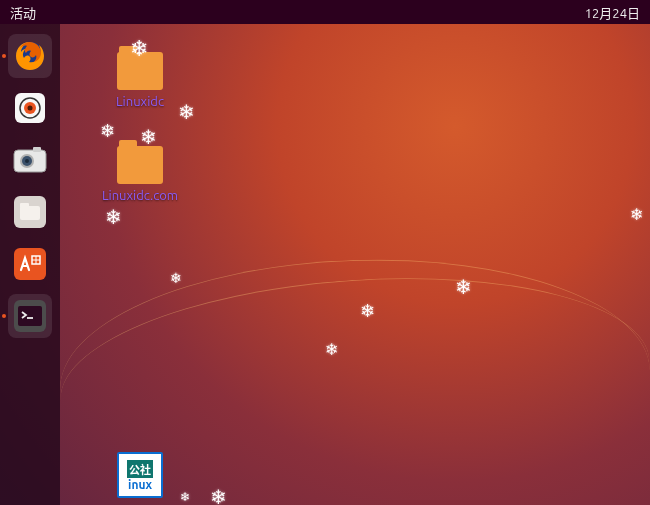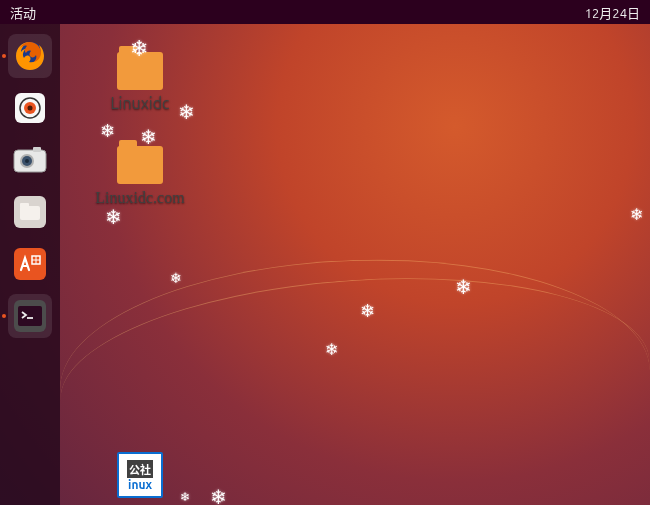--- a/index.html
+++ b/index.html
@@ -25,38 +25,38 @@
   .dock-item.active { background: rgba(255,255,255,0.1); }
   .dock-dot { position: absolute; left: -6px; top: 50%; transform: translateY(-50%);
     width: 4px; height: 4px; background: #e95420; border-radius: 50%; }
   .desktop {
     position: absolute; top: 24px; left: 60px; right: 0; bottom: 0;
   }
   .icon-cell {
     position: absolute; width: 80px; display: flex; flex-direction: column;
     align-items: center; gap: 4px;
   }
-  .icon-label { color: #404040; font-size: 16px; text-align: right; line-height: 1.2; text-shadow: 0 1px 2px rgba(0,0,0,0.6); }
+  .icon-label { color: #8b5cf6; font-size: 13px; text-align: right; line-height: 1.2; text-shadow: 0 1px 2px rgba(0,0,0,0.6); }
   .folder {
     width: 46px; height: 38px; background: #f29a3c; border-radius: 3px; position: relative;
   }
   .folder::before { content: ""; position: absolute; top: -6px; left: 2px; width: 18px; height: 8px; background: #f29a3c; border-radius: 2px 2px 0 0; }
   .video-icon {
     width: 46px; height: 38px; background: #2b2b2b; border-radius: 3px; display: flex;
     align-items: center; justify-content: center;
   }
   .txt-icon {
     width: 38px; height: 46px; background: #fafafa; border-radius: 3px; border: 1px solid #ccc;
   }
   .blue-icon {
     width: 46px; height: 46px; background: #fff; border: 2px solid #0a6ed1; border-radius: 2px;
     display: flex; flex-direction: column; align-items: center; justify-content: center;
     font-size: 10px; color: #0a6ed1; font-weight: bold;
   }
-  .blue-icon .top { background: #404040; color: #fff; padding: 1px 2px; font-size: 11px; }
+  .blue-icon .top { background: #0f766e; color: #fff; padding: 1px 2px; font-size: 11px; }
   .snowflake { position: absolute; color: #fff; user-select: none; pointer-events: none; z-index: 3; text-shadow: 0 0 3px rgba(255,255,255,0.6); }
   .wave-line {
     position: absolute; left: 60px; right: 0;
     border-top: 1px solid rgba(255, 200, 120, 0.35);
     border-radius: 50%;
     z-index: 1;
   }
 </style>
 </head>
 <body>
@@ -120,21 +120,21 @@
 </div>
 
 <div class="wave-line" style="top:280px; height:200px; transform:rotate(-4deg);"></div>
 <div class="wave-line" style="top:260px; height:240px; transform:rotate(-2deg);"></div>
 
 <div class="desktop">
   <div class="icon-cell" style="left:40px; top:28px;">
     <div class="folder"></div>
     <div class="icon-label">Linuxidc</div>
   </div>
-  <div class="icon-cell" style="left:40px; top:122px;font-family:Liberation Serif, serif;">
+  <div class="icon-cell" style="left:40px; top:122px;">
     <div class="folder"></div>
     <div class="icon-label">Linuxidc.com</div>
   </div>
   <div class="icon-cell" style="left:40px; top:428px;">
     <div class="blue-icon">
       <span class="top">公社</span>
       <span style="font-size:12px;">inux</span>
     </div>
   </div>
 </div>

